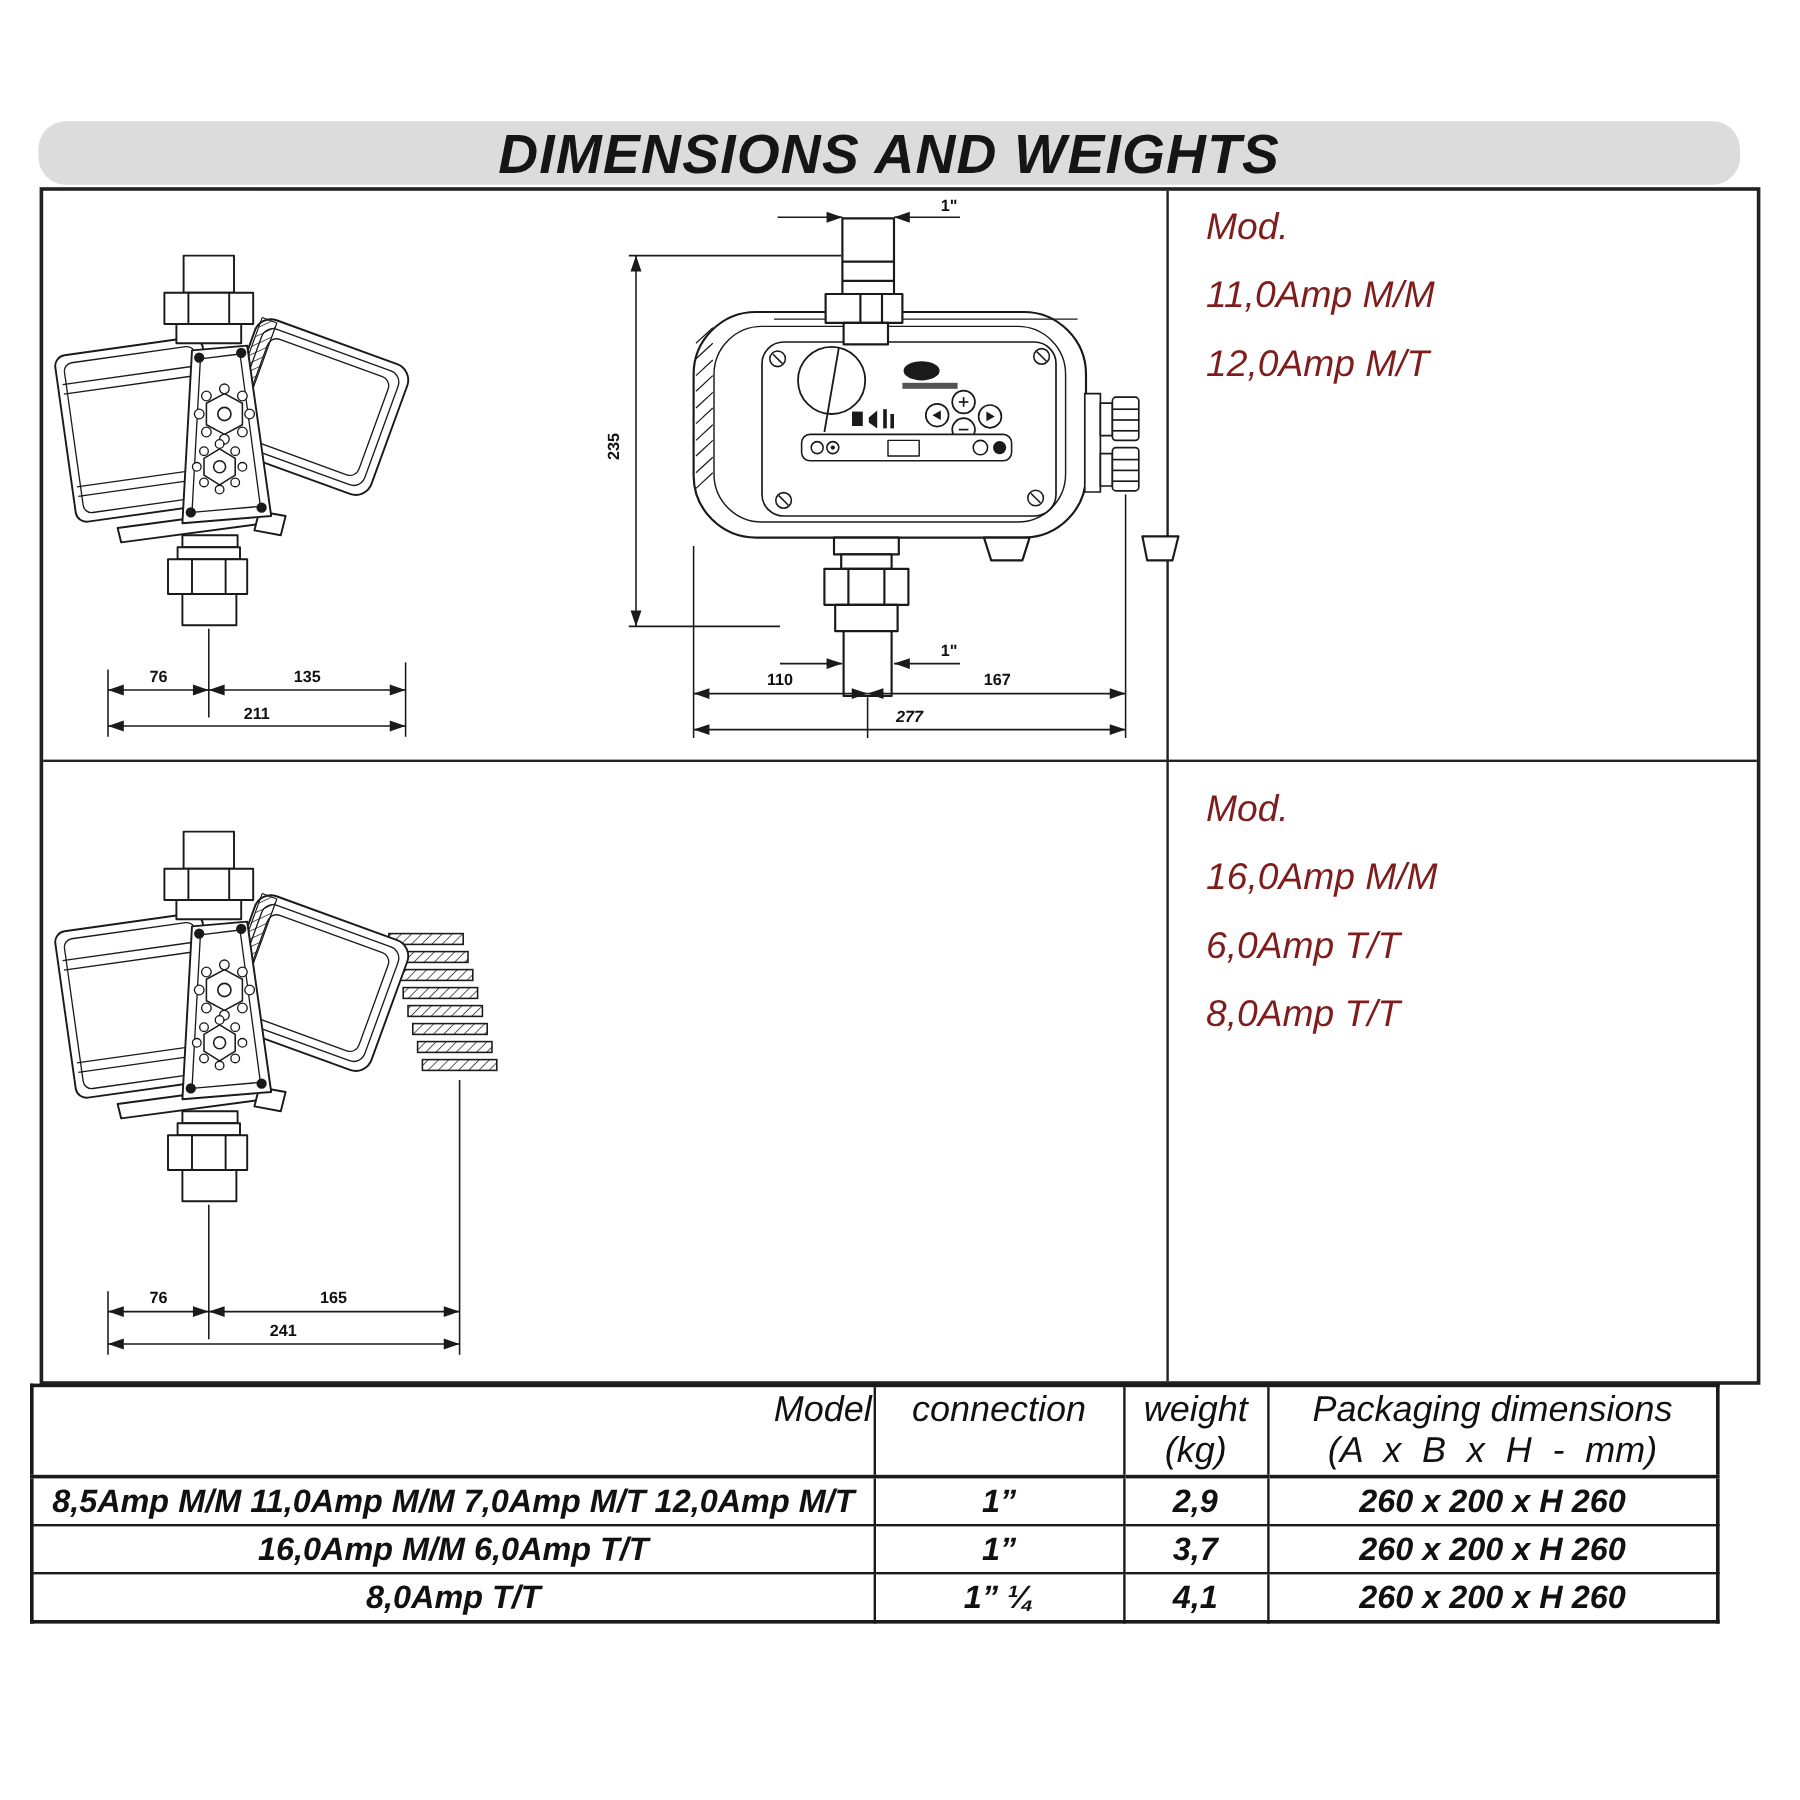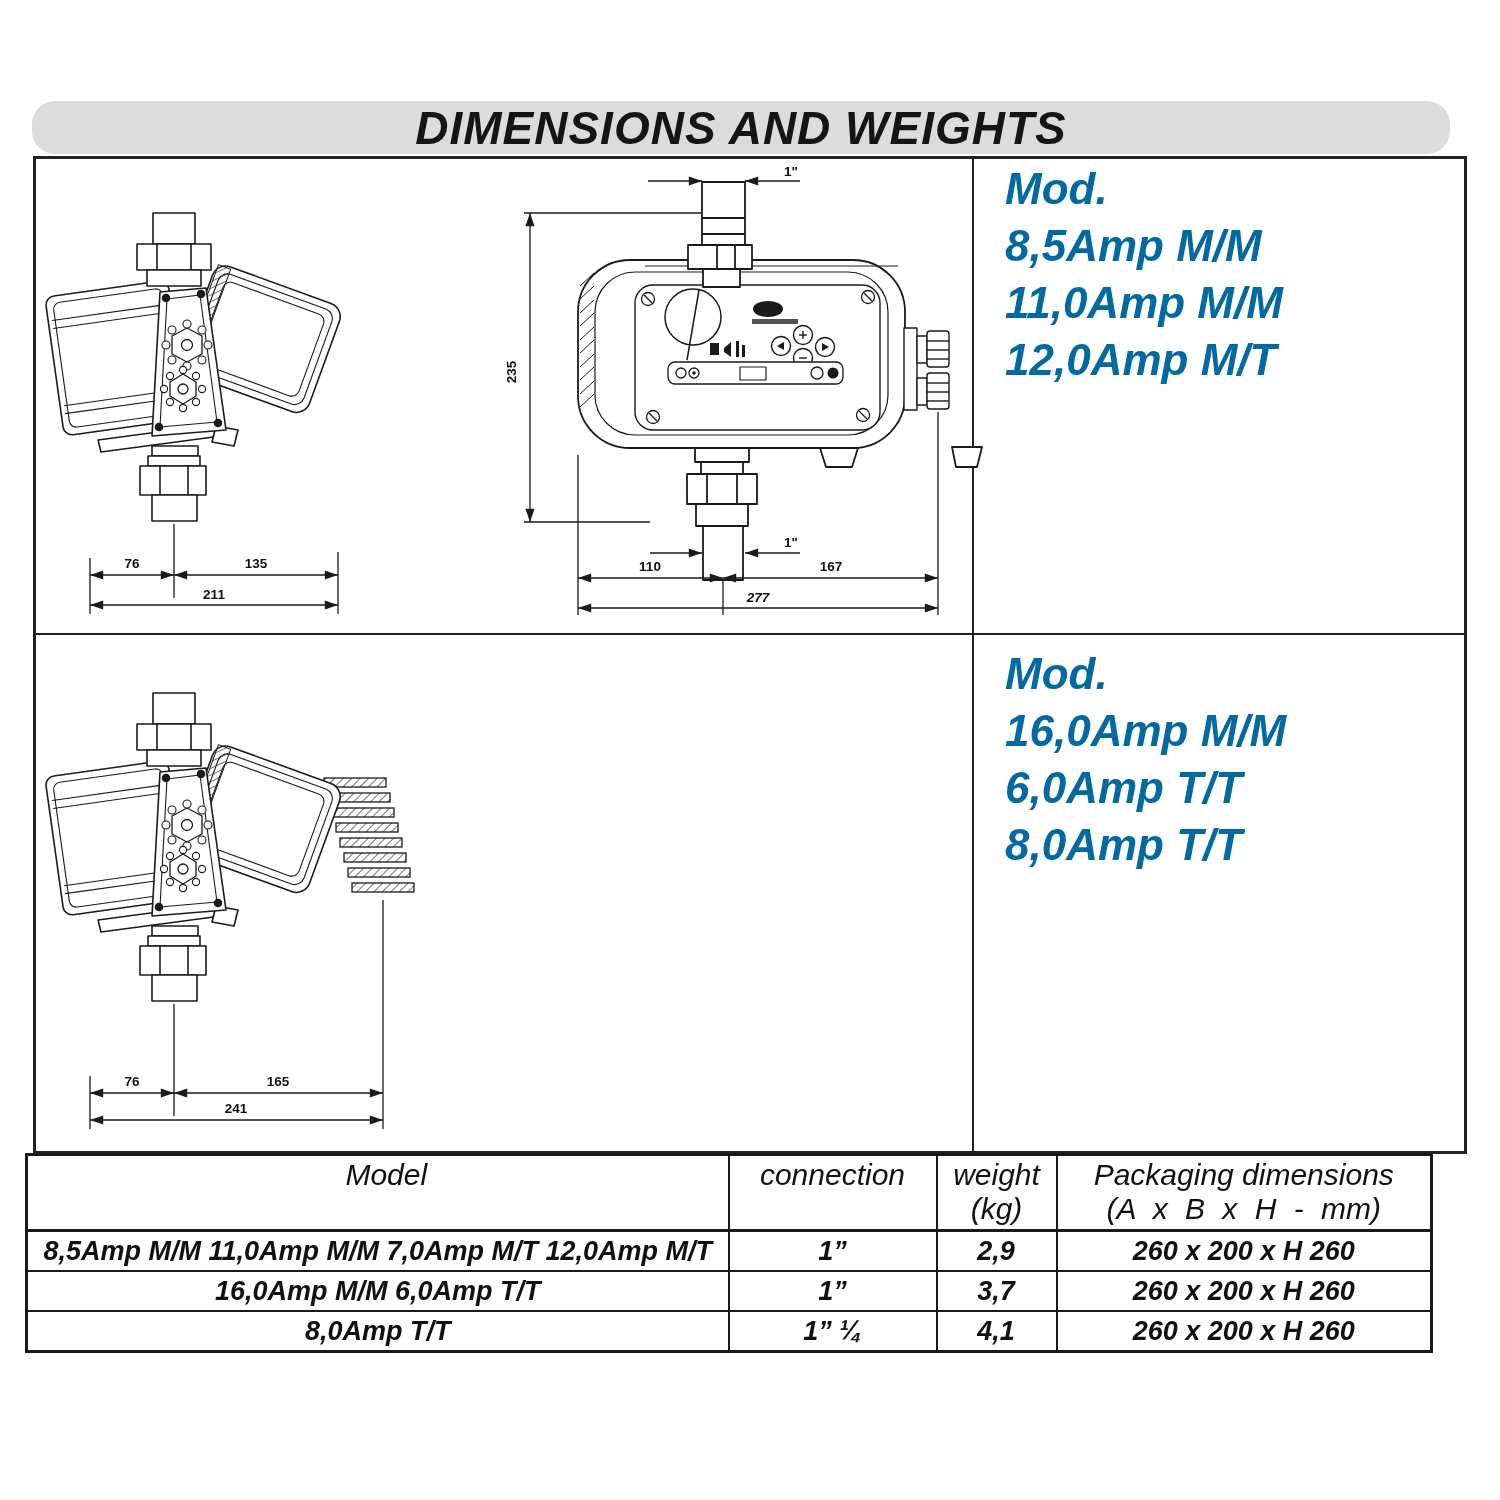--- a/index.html
+++ b/index.html
@@ -5,34 +5,34 @@
   html,body{margin:0;padding:0;}
   body{width:1500px;height:1500px;position:relative;background:#fff;
        font-family:"Liberation Sans",sans-serif;color:#111;}
   .abs{position:absolute;}
   .title-bar{left:32px;top:101px;width:1418px;height:53px;background:#dcdcdc;
     display:flex;align-items:center;justify-content:center;border-radius:23px;}
   .title-bar span{font-style:italic;font-weight:700;font-size:46px;letter-spacing:1px;color:#151515;}
   .frame{left:33px;top:156px;width:1428px;height:992px;border:3px solid #222;}
   .vline{position:absolute;left:936px;top:0;width:2px;height:100%;background:#222;}
   .hline{position:absolute;left:0;top:474px;width:100%;height:2px;background:#222;}
-  .mod-panel{width:430px;line-height:57px;font-size:44px;font-weight:700;font-style:italic;color:#0369a1;}
+  .mod-panel{width:430px;line-height:57px;font-size:31px;font-weight:400;font-style:italic;color:#7f1d1d;}
   .mod-panel div{white-space:nowrap;}
   
   svg{overflow:visible;}
   .dim{stroke:#1a1a1a;stroke-width:1.3;fill:none;}
   .dt{font:700 13.5px "Liberation Sans",sans-serif;fill:#101010;text-anchor:middle;}
   .dti{font-style:italic;}
   
   table.spec{position:absolute;left:25px;top:1153px;width:1405px;border-collapse:collapse;
      table-layout:fixed;border:3px solid #1a1a1a;}
   table.spec th, table.spec td{border:2px solid #1a1a1a;overflow:hidden;white-space:nowrap;}
   table.spec thead th{border-bottom:3px solid #1a1a1a;height:70px;vertical-align:top;
      font-weight:400;font-style:italic;font-size:30px;padding-top:2px;}
-  th.h-model{text-align:center;padding-left:18px;}
+  th.h-model{text-align:right;padding-left:18px;}
   td.c-model{text-align:left;}
   table.spec td{height:36px;font-weight:700;font-style:italic;font-size:27px;text-align:center;vertical-align:middle;}
   td.c-weight{text-align:left;padding-left:0;}
   .ws{word-spacing:9px;}
 </style>
 </head>
 <body>
 
 <svg width="0" height="0" class="abs" style="left:0;top:0" aria-hidden="true">
   <defs>
@@ -291,21 +291,20 @@
     <line class="dim" x1="134" y1="445" x2="343" y2="445" marker-start="url(#arr)" marker-end="url(#arr)"></line>
     <line class="dim" x1="50" y1="472" x2="343" y2="472" marker-start="url(#arr)" marker-end="url(#arr)"></line>
     <text class="dt" x="92" y="438">76</text>
     <text class="dt" x="238" y="438">165</text>
     <text class="dt" x="196" y="465">241</text>
   </g>
 </svg>
 
 <div class="abs mod-panel" style="left:1005px;top:160px">
   <div>Mod.</div>
-  <div>8,5Amp M/M</div>
   <div>11,0Amp M/M</div>
   <div>12,0Amp M/T</div>
 </div>
 
 <div class="abs mod-panel" style="left:1005px;top:645px">
   <div>Mod.</div>
   <div>16,0Amp M/M</div>
   <div>6,0Amp T/T</div>
   <div>8,0Amp T/T</div>
 </div>

